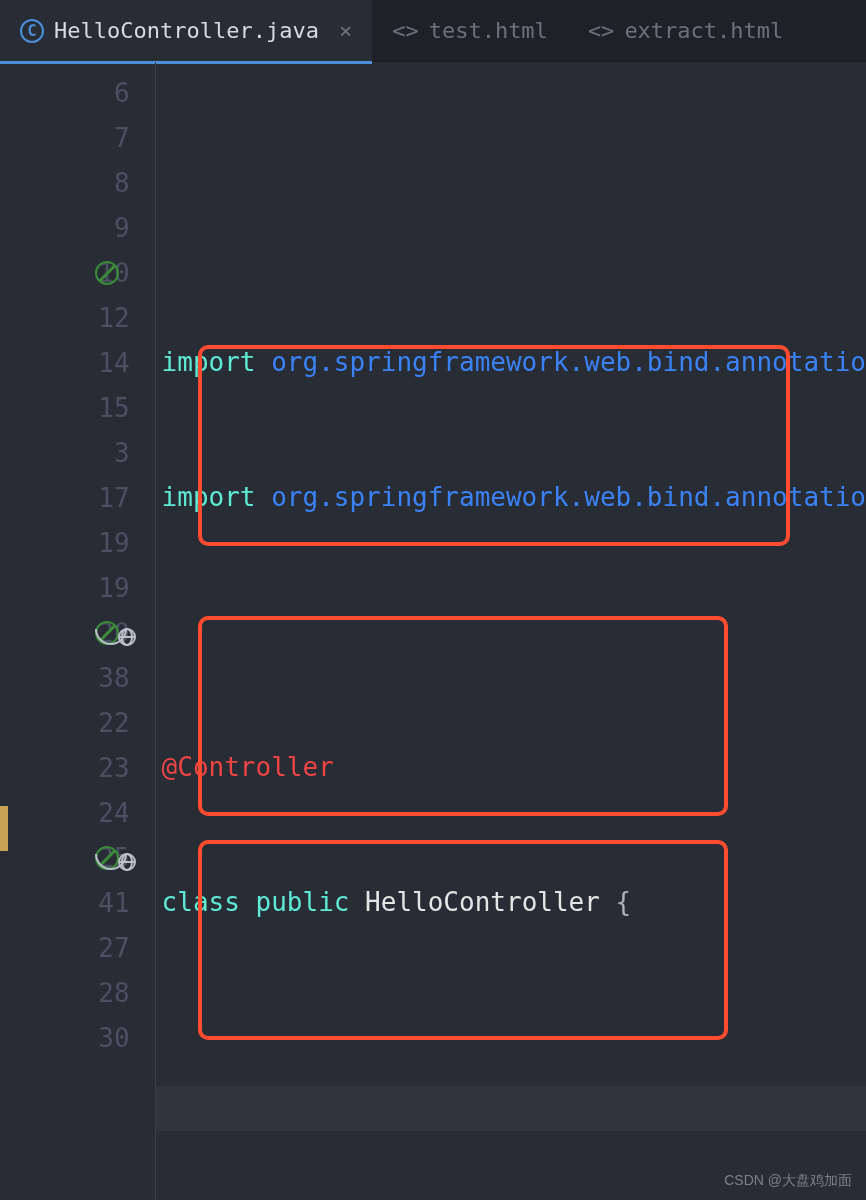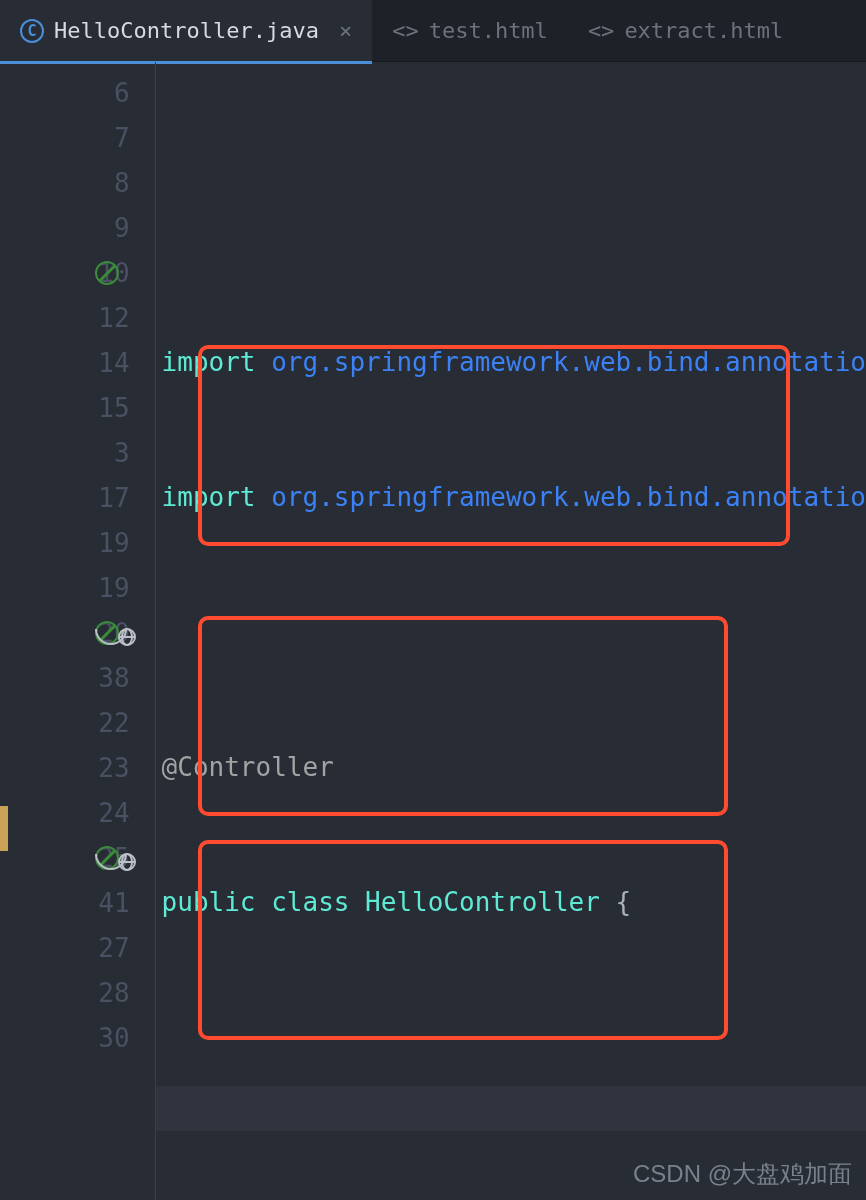--- a/index.html
+++ b/index.html
@@ -145,22 +145,22 @@
       white-space: pre;
       position: relative;
     }
     .code-line {
       height: 45px;
       display: flex;
       align-items: center;
       padding-left: 10px;
     }
     .kw { color: #5eead4; } 
-    .ann { color: #a3a3a3; } 
-    .cls { color: #5eead4; }
+    .ann { color: #ef4444; } 
+    .cls { color: #e5e5e5; }
     .dim { color: #3b82f6; }
     .hilite {
       position: absolute;
       border: 4px solid #ff4b2f;
       border-radius: 10px;
       pointer-events: none;
     }
     .select-indicator {
       position: absolute;
       left: 0; width: 8px; height: 45px;
@@ -170,21 +170,21 @@
     .current-line-bg {
       position: absolute;
       left: 155px; right: 0; height: 45px;
       background: rgba(72,80,98,0.22);
       top: 1086px;
     }
     .watermark {
       position: absolute;
       bottom: 10px; right: 14px;
       color: #7a818e;
-      font-size: 24px;
+      font-size: 14px;
       font-family: sans-serif;
     }
   </style>
 </head>
 <body>
 
 <div class="tabs">
   <div class="tab active">
     <span class="tab-icon-class">C</span>
     <span>HelloController.java</span>
@@ -232,21 +232,21 @@
 
   <div class="code">
     <div class="hilite" style="left:46px; top:283px; width:592px; height:201px;"></div>
     <div class="hilite" style="left:46px; top:554px; width:530px; height:200px;"></div>
     <div class="hilite" style="left:46px; top:778px; width:530px; height:200px;"></div>
 
     <div class="code-line"><span class="kw">import</span><span class="dim"> org.springframework.web.bind.annotatio</span></div>
     <div class="code-line"><span class="kw">import</span><span class="dim"> org.springframework.web.bind.annotatio</span></div>
     <div class="code-line"></div>
     <div class="code-line"><span class="ann">@Controller</span></div>
-    <div class="code-line"><span class="kw">public </span><span class="kw">class </span><span class="cls">HelloController </span><span>{</span></div>
+    <div class="code-line"><span class="kw">class </span><span class="kw">public </span><span class="cls">HelloController </span><span>{</span></div>
     <div class="code-line"></div>
     <div class="code-line"></div>
     
     
     
     
     
     
     
     

